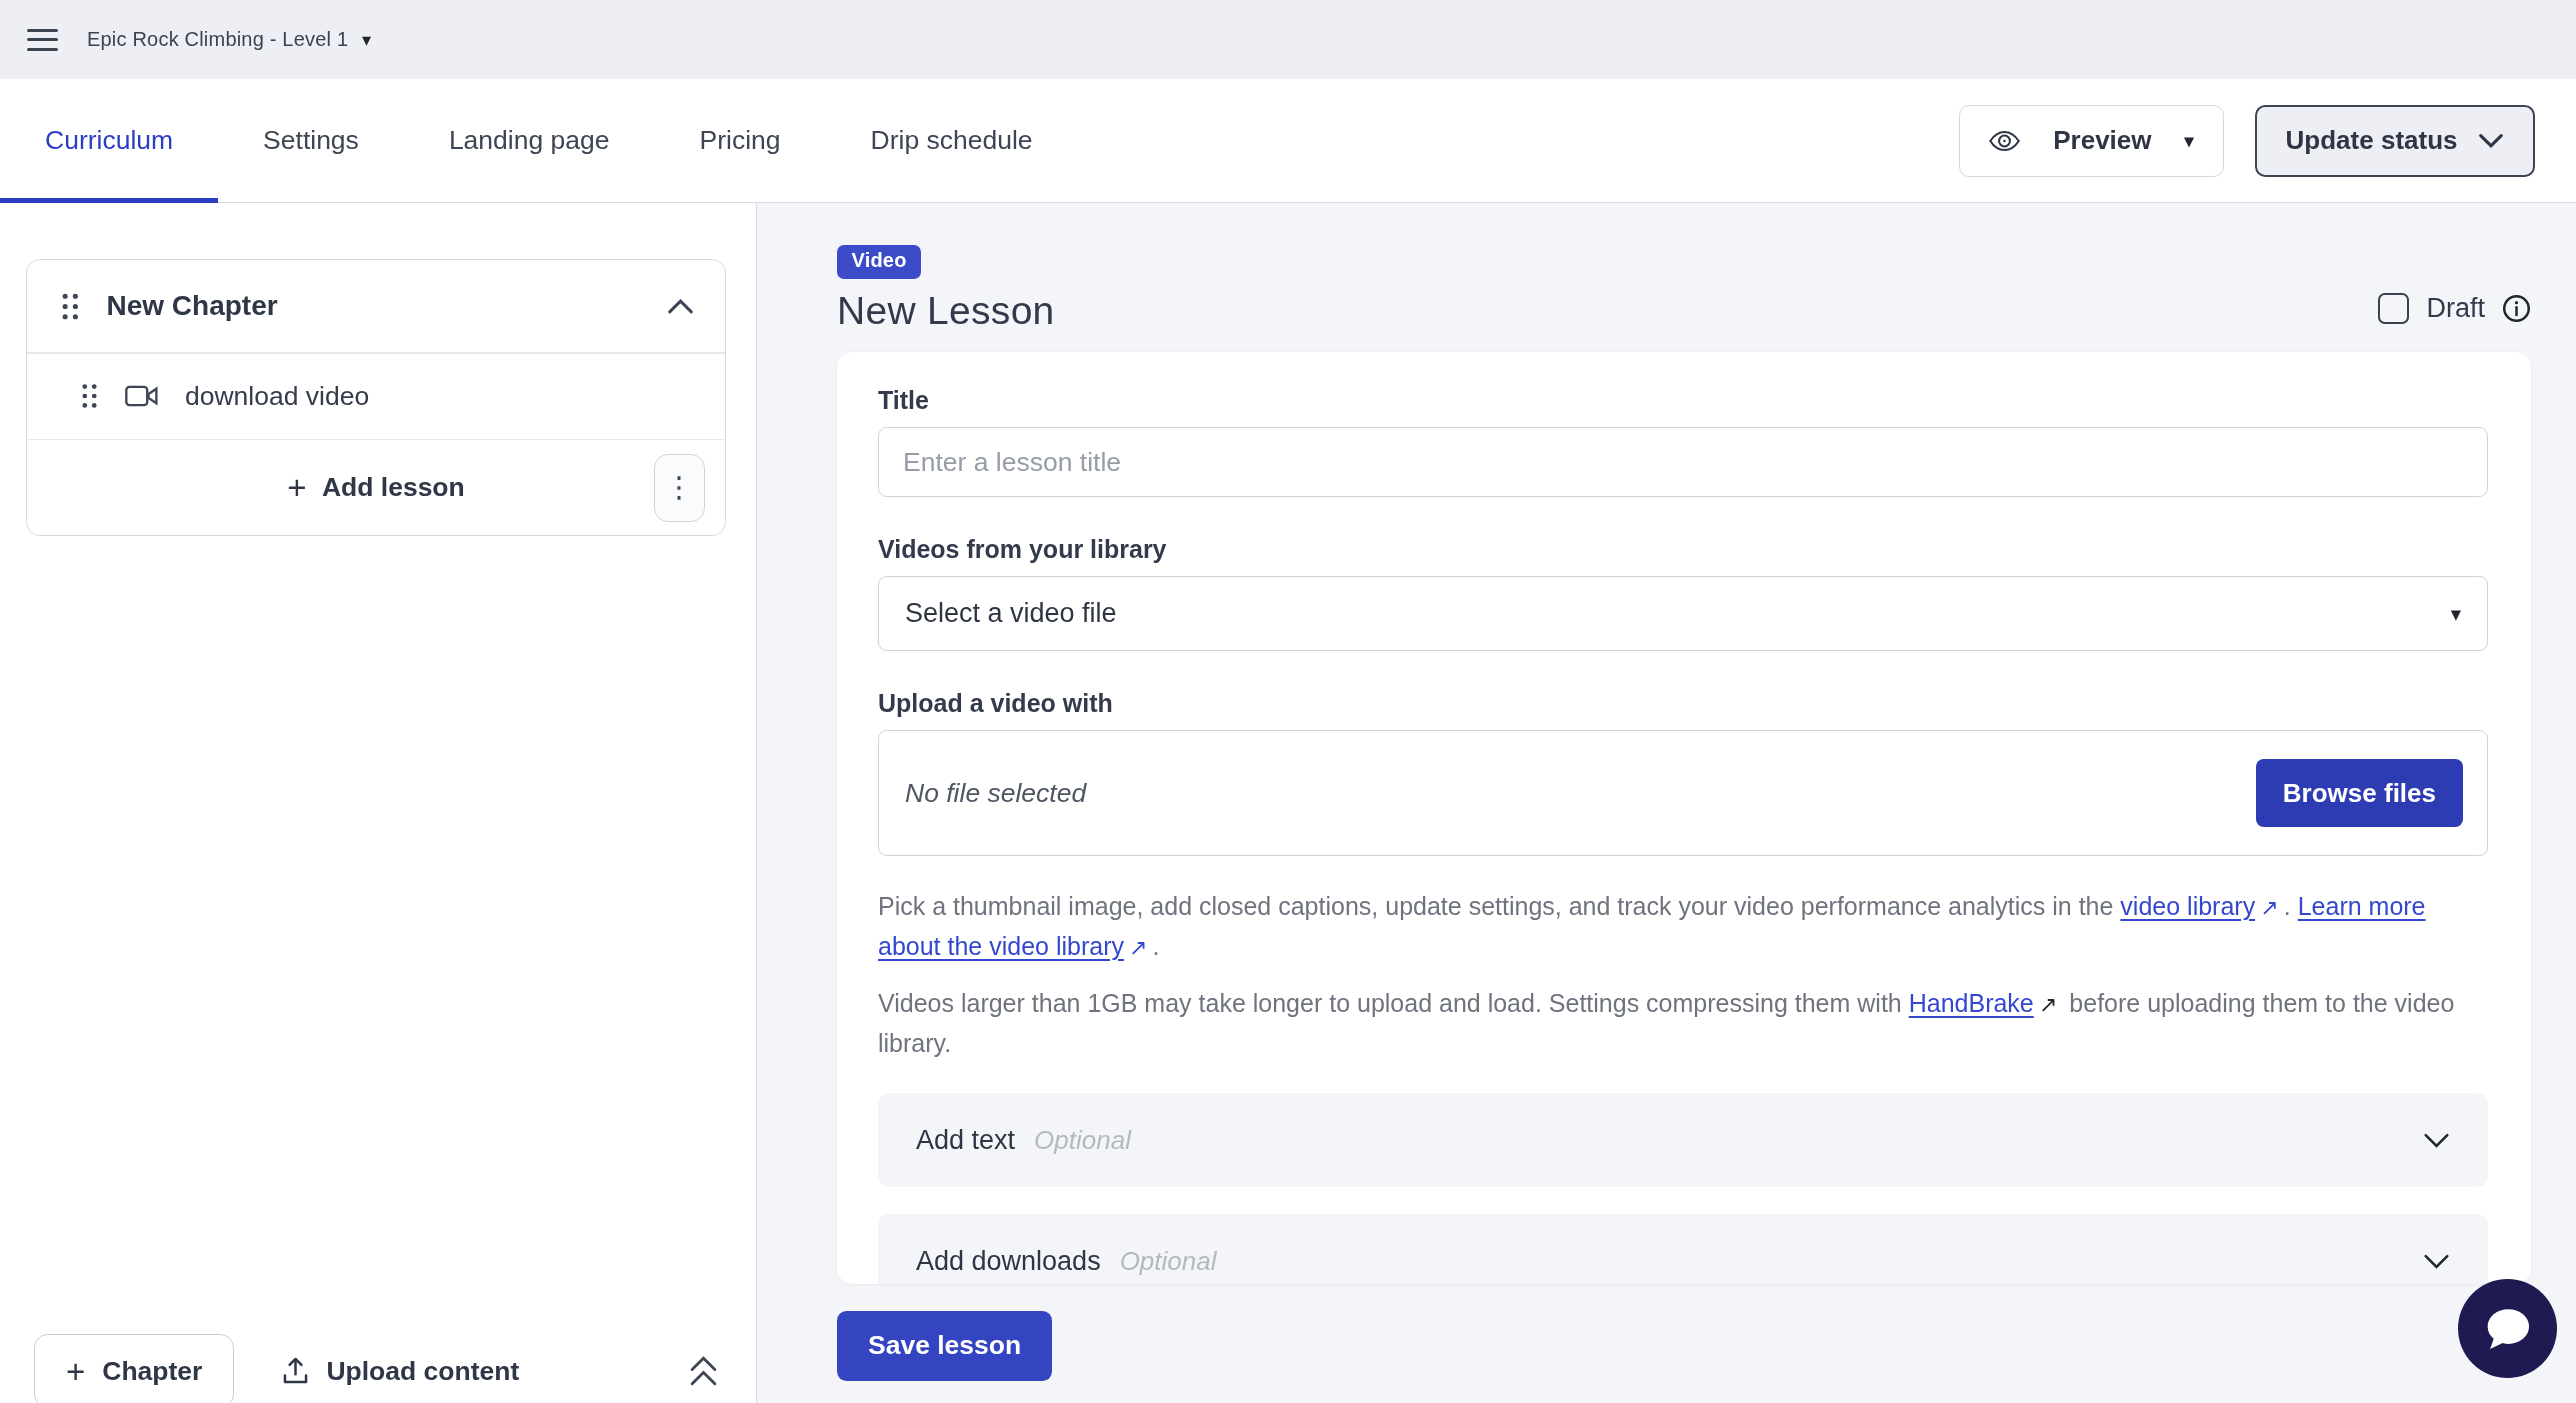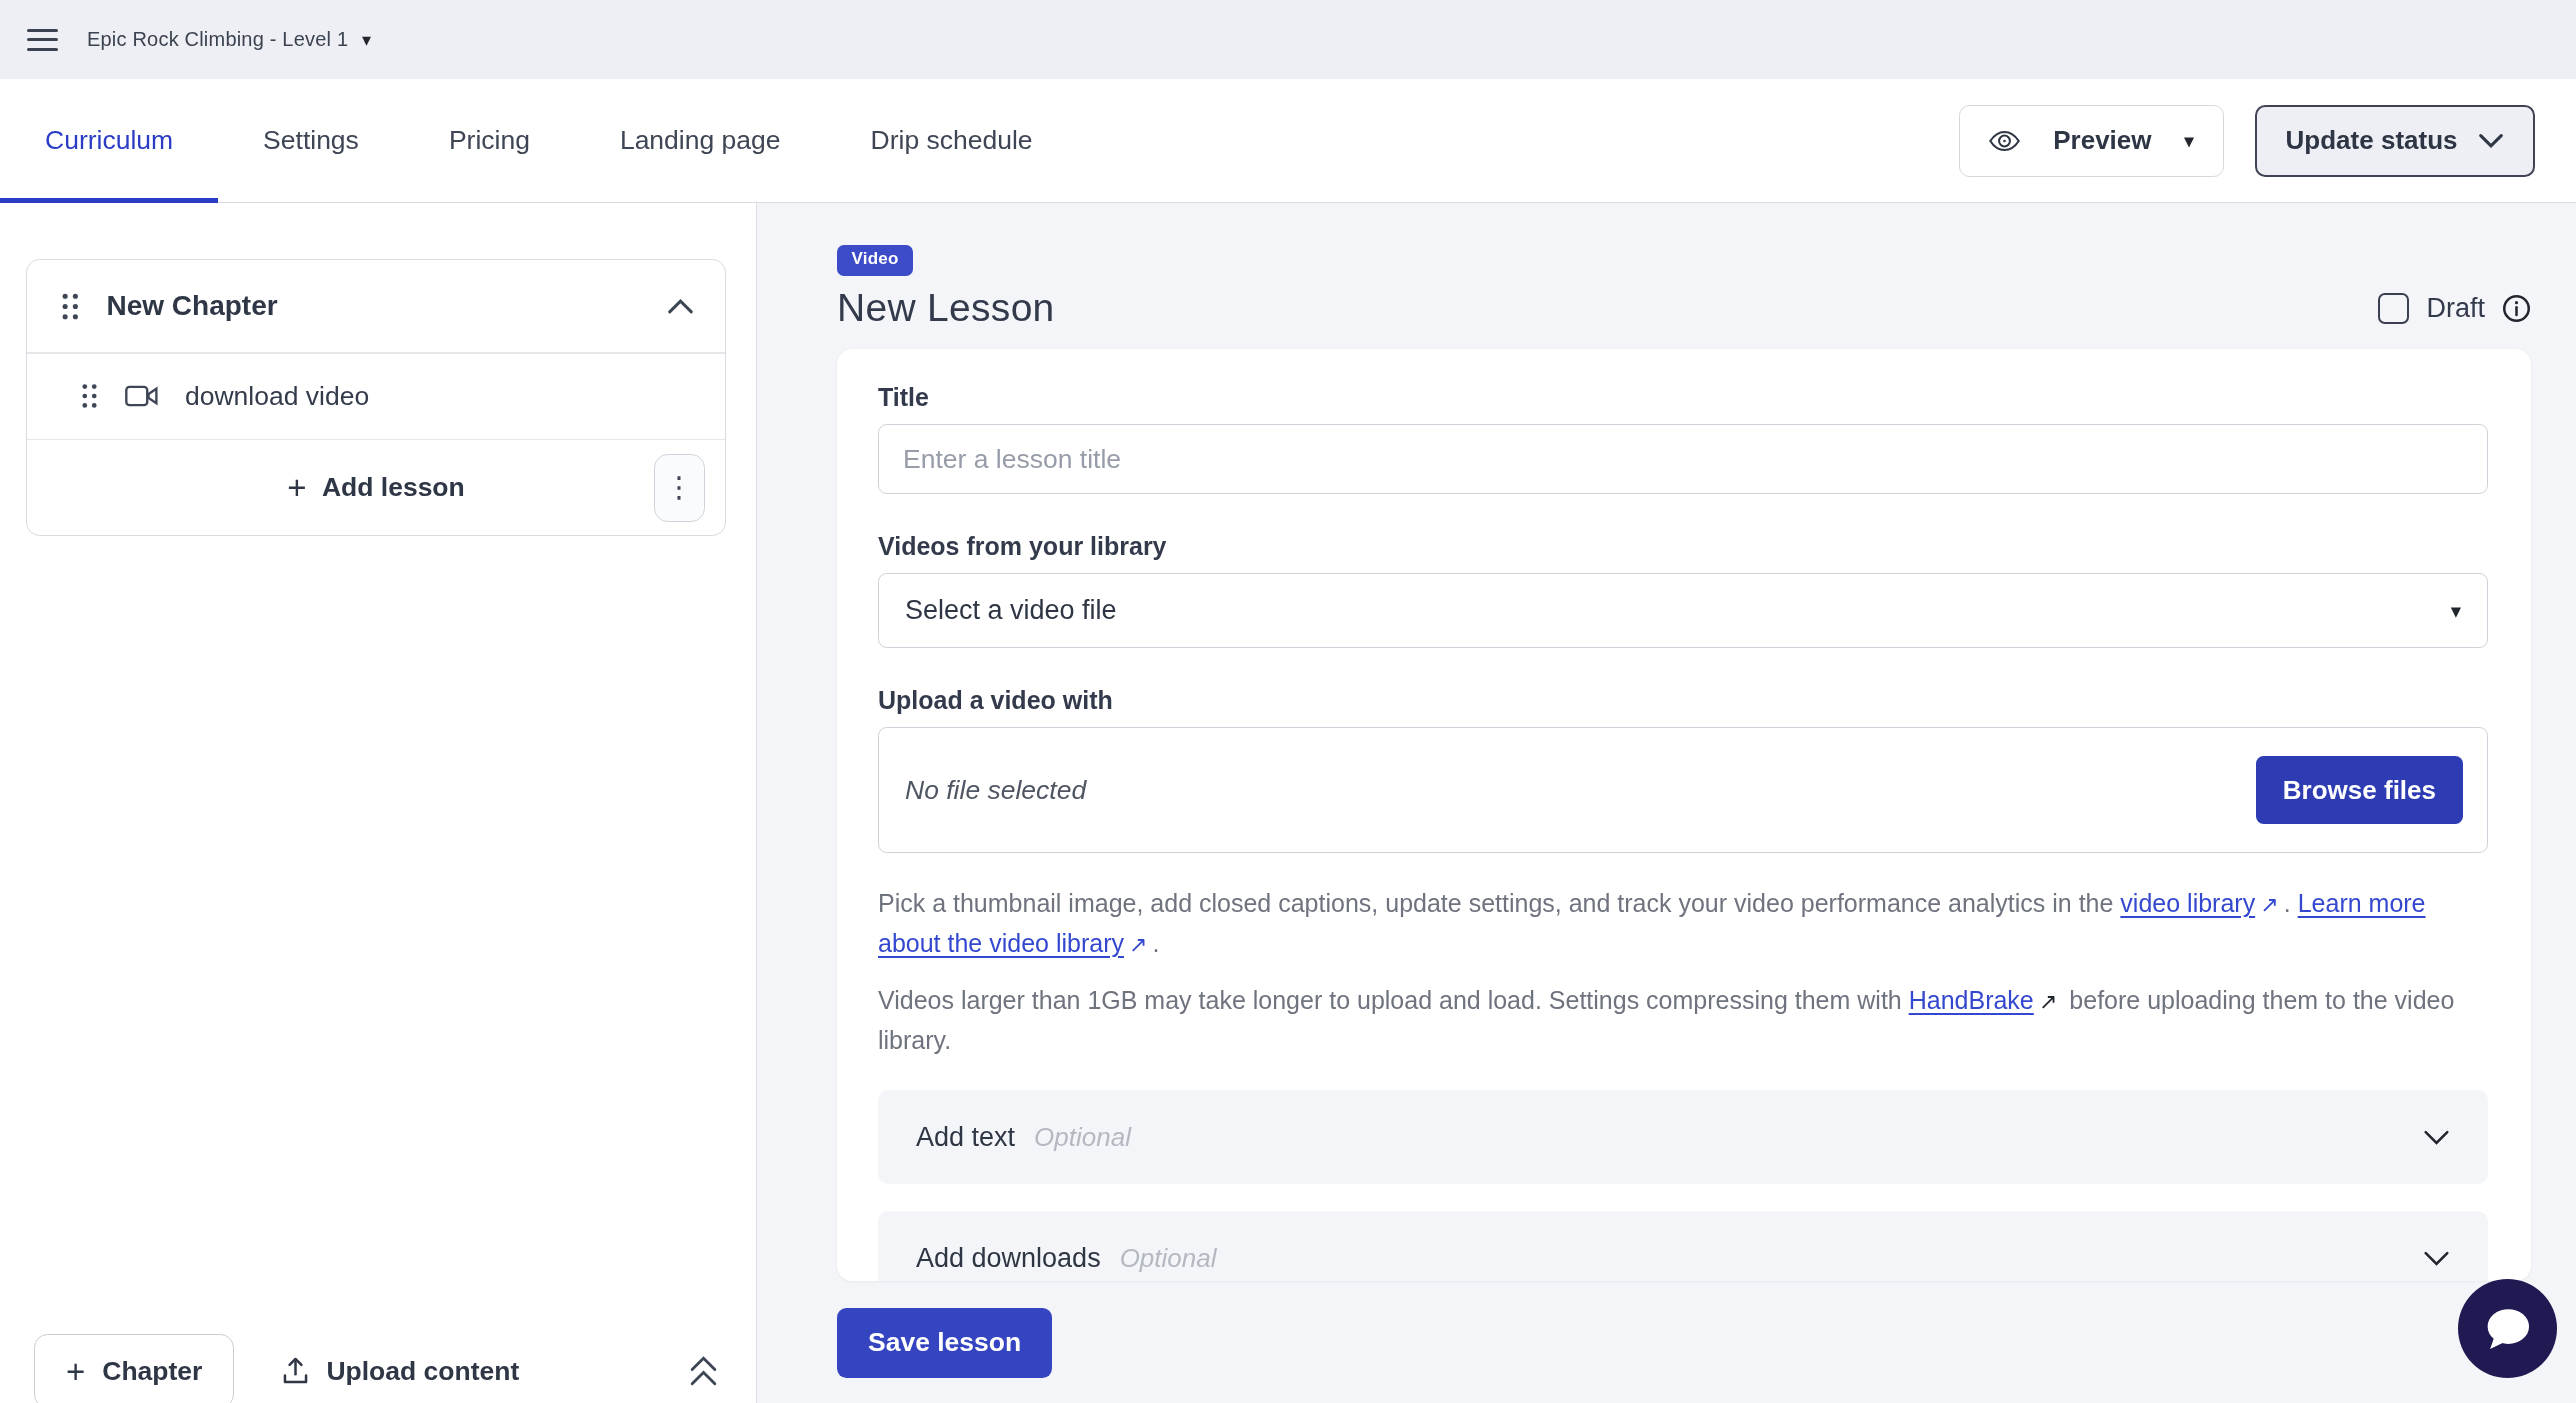--- a/index.html
+++ b/index.html
@@ -51,21 +51,21 @@
   .kebab-dots{font-size:29px;color:#3e4554;letter-spacing:0;line-height:1;}
   .sidebar-footer{position:absolute;left:0;right:1.7px;bottom:0;height:122px;display:flex;align-items:center;
     padding:0 34px;gap:48px;background:#fff;}
   .btn-chapter{height:74px;border:1.7px solid #c9ccd3;border-radius:13.7px;background:#fff;
     display:flex;align-items:center;gap:17px;padding:0 31px;font-size:26.5px;font-weight:600;color:#2f3645;cursor:pointer;}
   .upload-content{display:flex;align-items:center;gap:17px;font-size:26.5px;font-weight:600;color:#2f3645;cursor:pointer;}
   .collapse-btn{margin-left:auto;cursor:pointer;display:flex;align-items:center;}
   
   .content{flex:1;background:#f4f5f9;padding:42px 45px 0 80px;position:relative;}
   .lesson-head{display:flex;justify-content:space-between;align-items:flex-start;}
-  .badge{display:inline-block;background:#3c4bc7;color:#fff;font-size:17px;font-weight:600;
+  .badge{display:inline-block;background:#3c4bc7;color:#fff;font-size:20px;font-weight:600;
     padding:4.3px 14.5px 6.8px;border-radius:7px;letter-spacing:0.2px;}
   .page-title{font-size:39px;font-weight:500;color:#333a4c;margin:10.3px 0 0;letter-spacing:0.3px;}
   .draft-group{display:flex;align-items:center;gap:17px;margin-top:48px;}
   .checkbox{width:31px;height:31px;border:2.6px solid #39404f;border-radius:6.8px;background:transparent;cursor:pointer;}
   .draft-label{font-size:27px;color:#333a4c;}
   
   .form-card{margin-top:19px;background:#fff;border-radius:15.4px;height:932px;overflow:hidden;
     padding:34px 43px 0 41px;box-shadow:0 0.9px 3.4px rgba(16,24,40,.05);}
   .field-label{font-size:25px;font-weight:700;color:#333a4b;line-height:29px;}
   .fg{margin-top:38px;}
@@ -113,22 +113,22 @@
       </div>
     <div class="course-switcher">
       <span class="course-title">Epic Rock Climbing - Level 1</span>
       <span class="caret-down">▾</span>
     </div>
   </header>
 
   <nav class="tab-bar">
     <div class="tab active">Curriculum</div>
     <div class="tab">Settings</div>
+    <div class="tab">Landing page</div>
     <div class="tab">Pricing</div>
-    <div class="tab">Landing page</div>
     <div class="tab">Drip schedule</div>
     <div class="tab-actions">
       <button class="btn-preview">
         <span>
           <svg width="31" height="22" viewBox="0 0 24 16" fill="none" stroke="#2e3544" stroke-width="1.6">
             <path d="M1 8 C4.5 2.5, 9 1, 12 1 C15 1, 19.5 2.5, 23 8 C19.5 13.5, 15 15, 12 15 C9 15, 4.5 13.5, 1 8 Z"></path>
             <circle cx="12" cy="8" r="4.2"></circle>
             <circle cx="12" cy="8" r="1" fill="#2e3544" stroke="none"></circle>
           </svg>
         </span>

